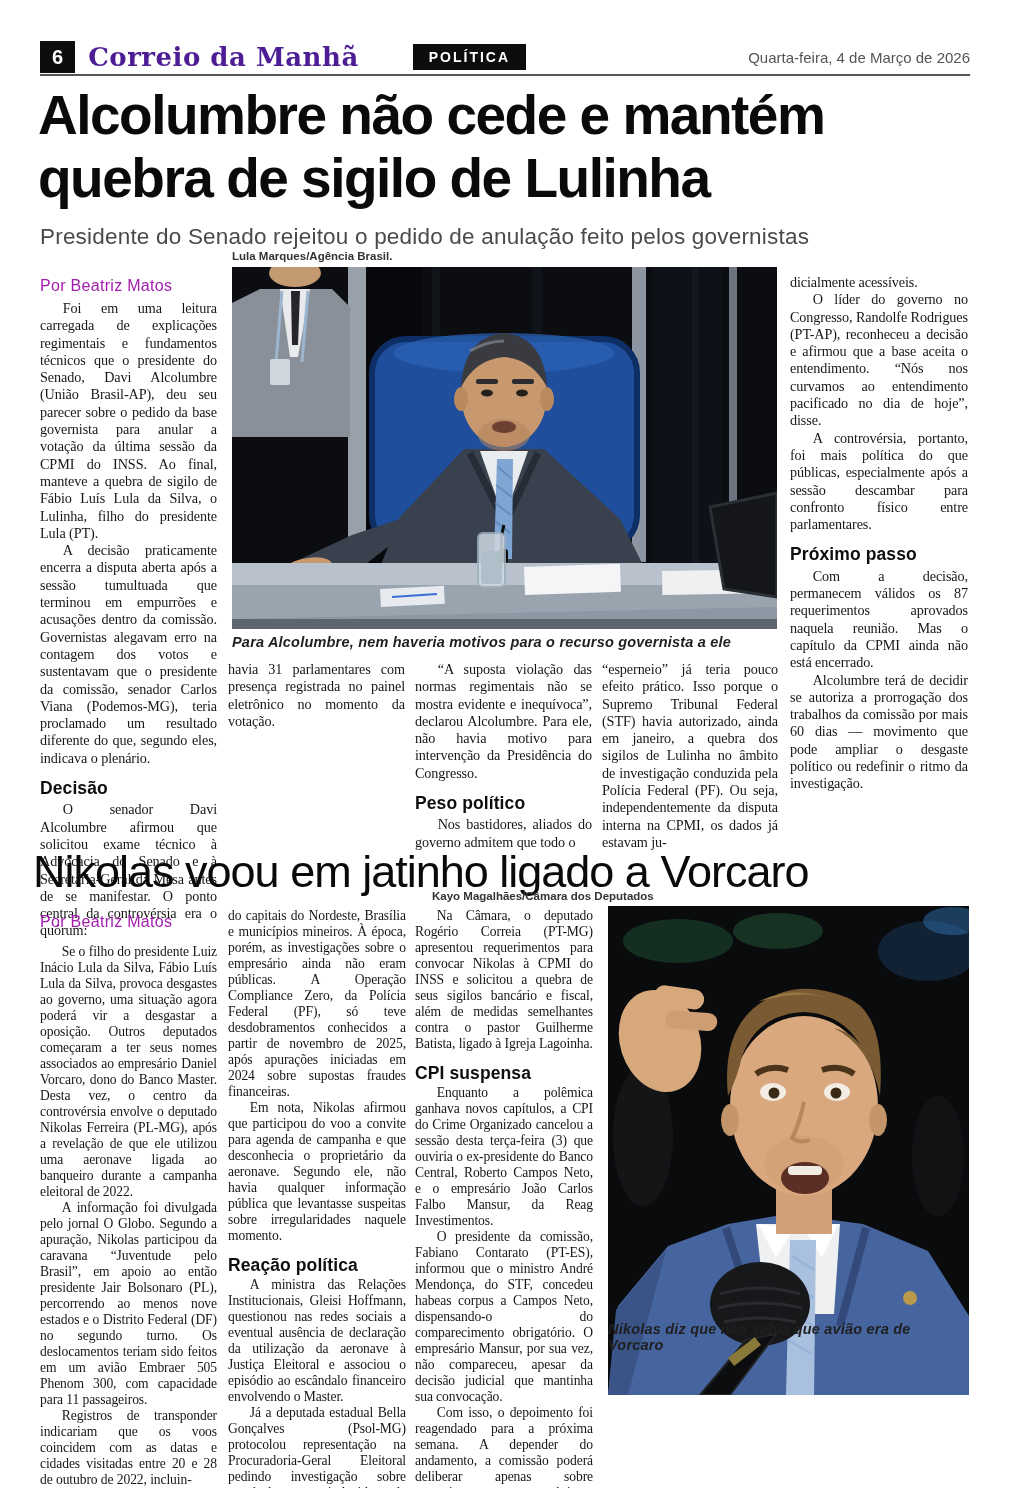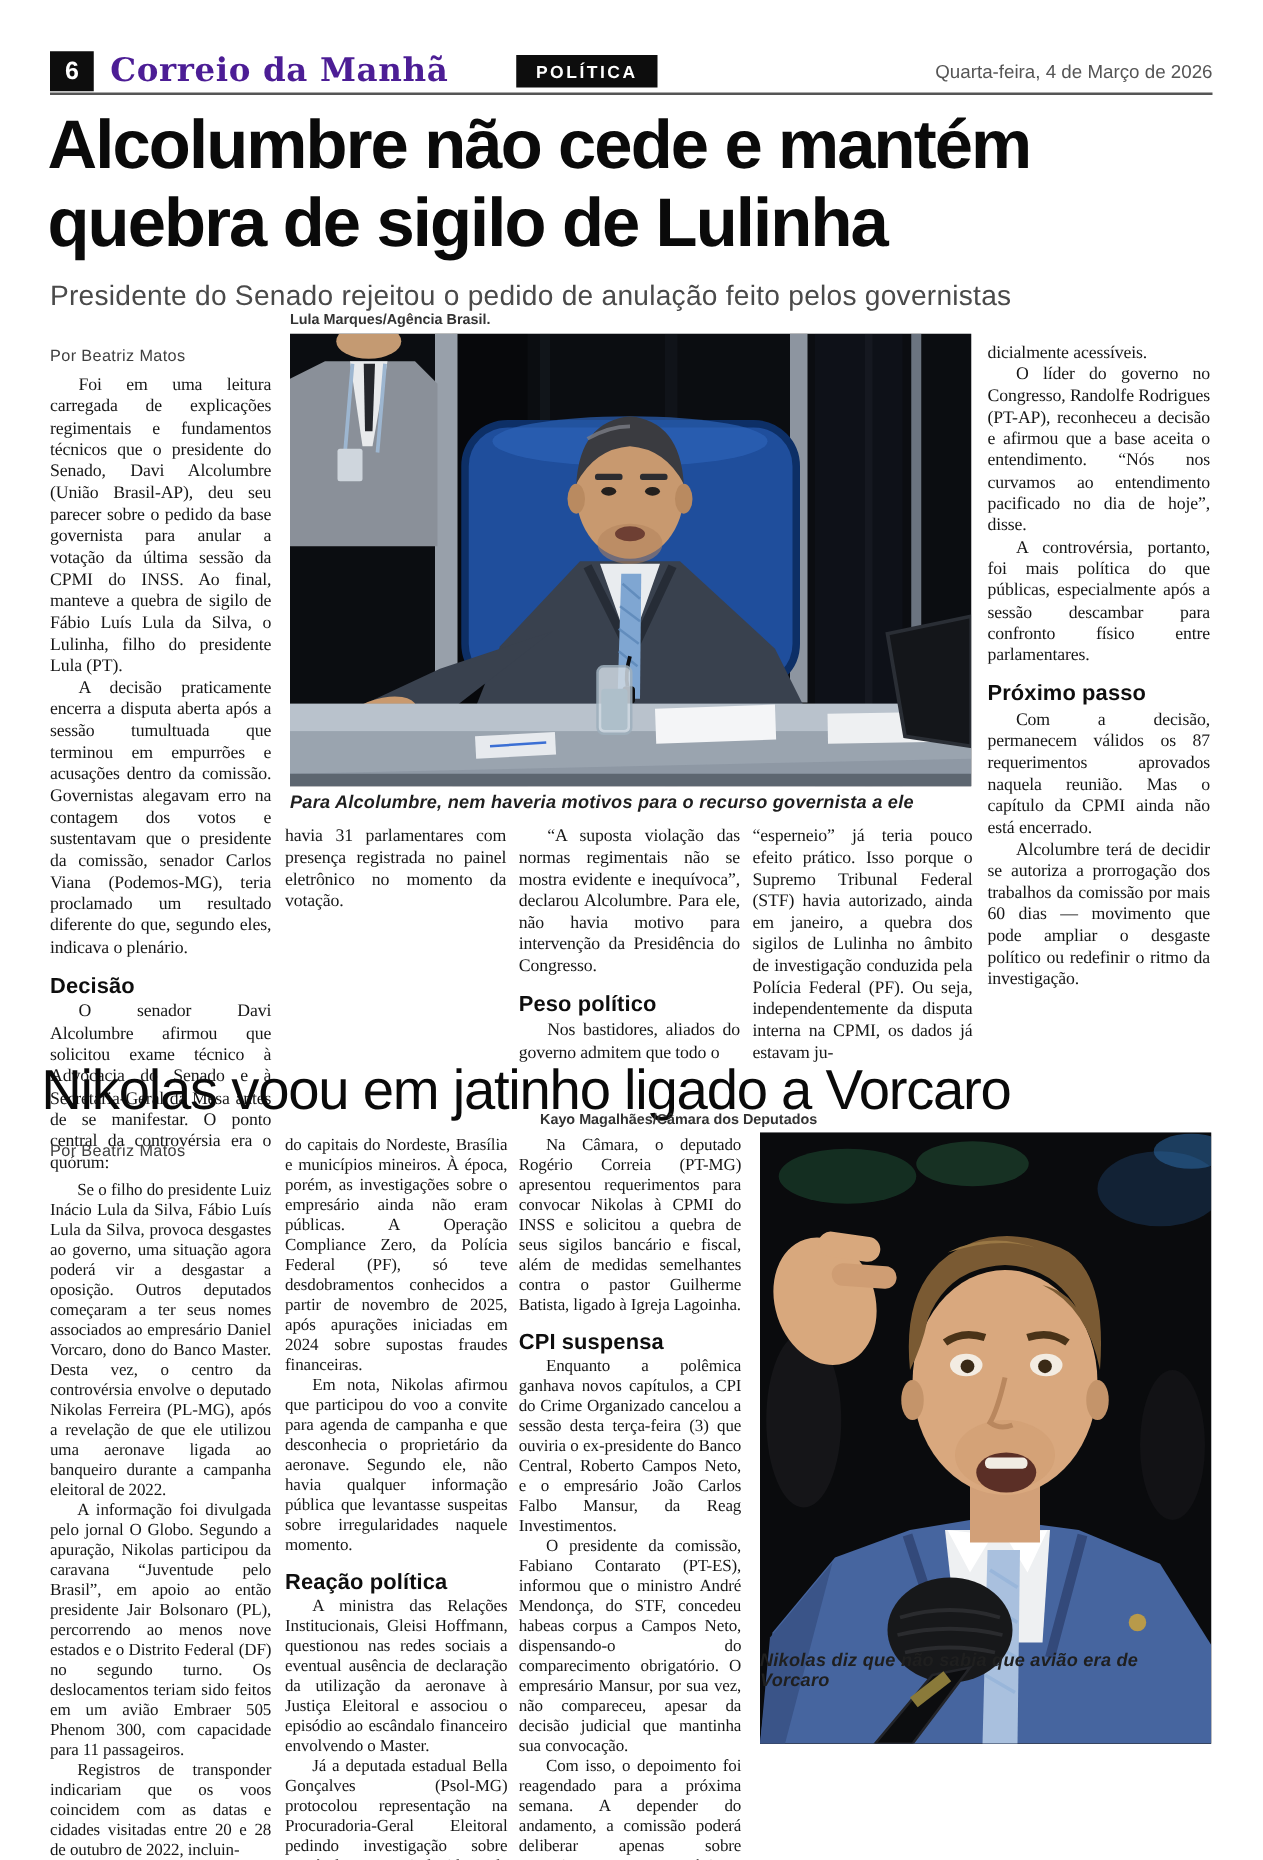--- a/index.html
+++ b/index.html
@@ -12,21 +12,21 @@
   .sect{background:#0d0d0d;color:#fff;font-weight:bold;font-size:14px;letter-spacing:2px;padding:5px 16px;margin-left:54px;}
   .hdate{margin-left:auto;font-size:15px;color:#555;}
   .rule{position:absolute;left:40px;top:74px;width:930px;height:2px;background:#555;}
   
   .hl1{position:absolute;left:38px;top:84px;width:940px;font-weight:700;font-size:55px;line-height:1.15;
        letter-spacing:-1.5px;color:#0a0a0a;white-space:pre-line;}
   .sub{position:absolute;left:40px;top:224px;width:930px;font-size:22.5px;color:#4a4a4a;letter-spacing:.2px;}
   .hl2{position:absolute;left:33px;top:847px;width:940px;font-weight:400;font-size:45px;line-height:1.1;
        letter-spacing:-1px;color:#0a0a0a;}
   
-  .byline{position:absolute;font-size:13px;color:#404040;letter-spacing:.3px;}
+  .byline{position:absolute;font-size:16px;color:#a21caf;letter-spacing:.3px;}
   .credit{position:absolute;text-align:left;font-size:11.5px;font-weight:600;color:#333;}
   .caption{position:absolute;font-style:italic;font-weight:600;font-size:14.5px;color:#1f1f1f;letter-spacing:.2px;}
   
   .col{position:absolute;text-align:justify;color:#161616;font-family:"Liberation Serif",serif;
        hyphens:auto;-webkit-hyphens:auto;}
   .a1col{font-size:14.2px;line-height:17.3px;}
   .a2col{font-size:13.6px;line-height:16px;}
   .bp{margin:0;text-indent:1.6em;letter-spacing:-.1px;}
   .bp.cont{text-indent:0;}
   .bh{margin:13px 0 4px 0;font-family:"Liberation Sans",sans-serif;font-weight:700;font-size:17.5px;

